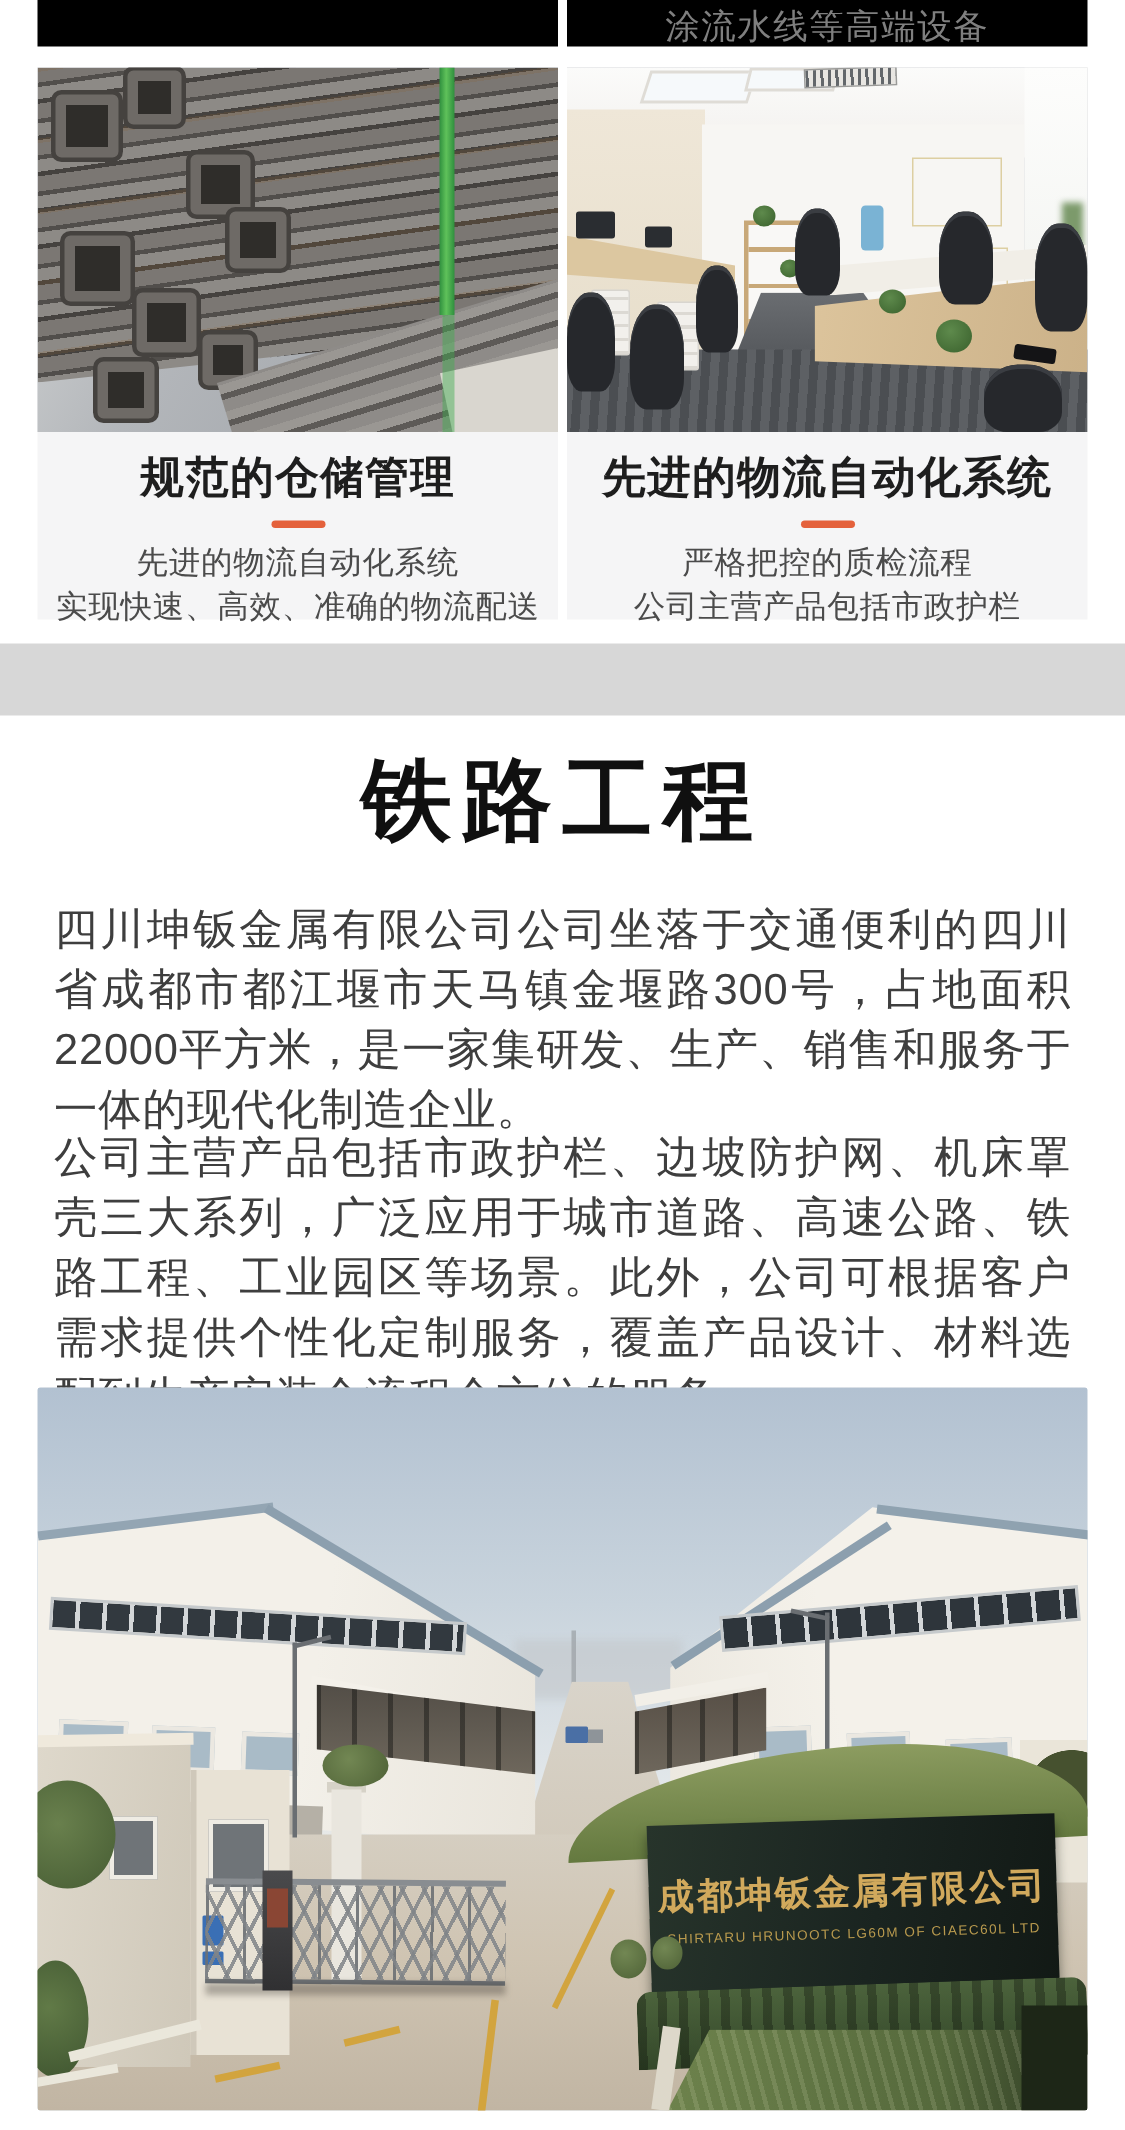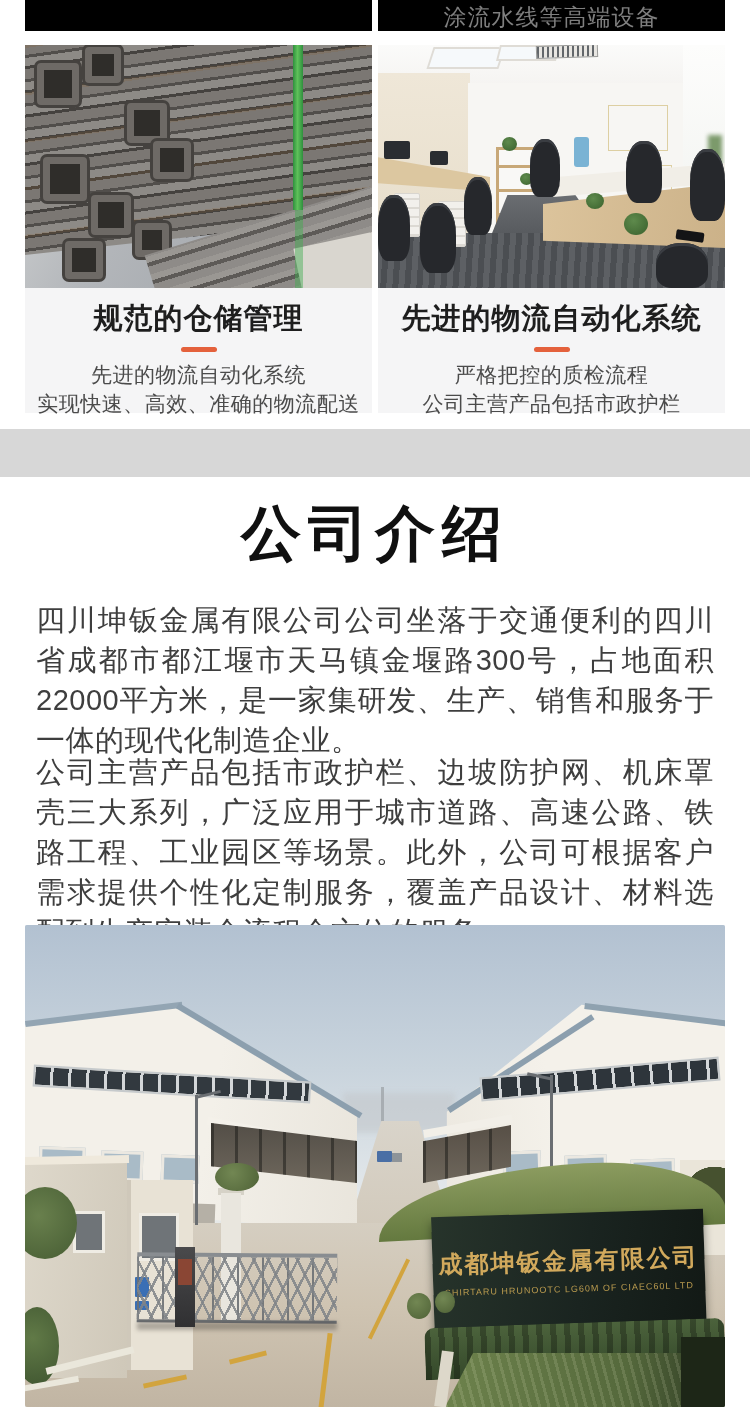--- a/index.html
+++ b/index.html
@@ -232,21 +232,21 @@
     <div class="feature-title">先进的物流自动化系统</div>
     <div class="divider"></div>
     <div class="feature-desc">
       <span>严格把控的质检流程</span>
       <span>公司主营产品包括市政护栏</span>
     </div>
   </div>
 
   <div class="abs gray-band"></div>
 
-  <h1 class="abs intro-heading">公司介绍</h1>
+  <h1 class="abs intro-heading">铁路工程</h1>
   <p class="abs intro-p p1">四川坤钣金属有限公司公司坐落于交通便利的四川省成都市都江堰市天马镇金堰路300号，占地面积22000平方米，是一家集研发、生产、销售和服务于一体的现代化制造企业。</p>
   <p class="abs intro-p p2">公司主营产品包括市政护栏、边坡防护网、机床罩壳三大系列，广泛应用于城市道路、高速公路、铁路工程、工业园区等场景。此外，公司可根据客户需求提供个性化定制服务，覆盖产品设计、材料选配到生产安装全流程全方位的服务。</p>
 
   <div class="abs photo">
     <div class="ph sky"></div>
     <div class="ph haze"></div>
     <div class="ph tower"></div>
     <div class="ph droad"></div>
     <div class="ph truck"></div>
     <div class="ph truck2"></div>

